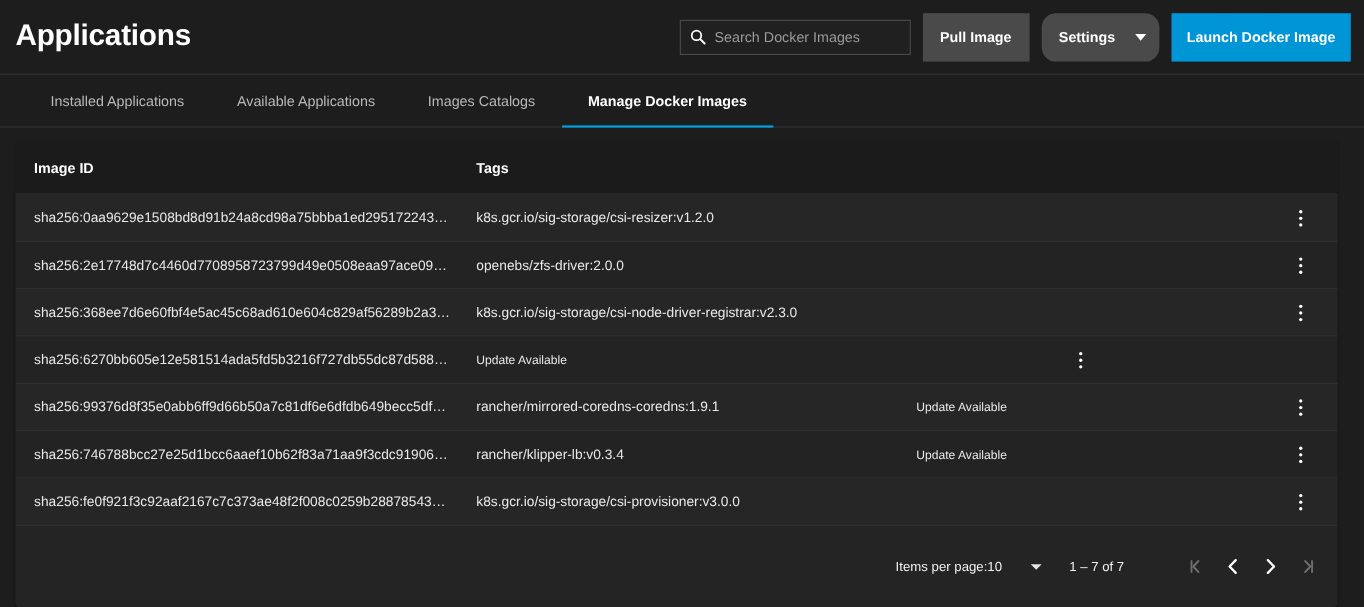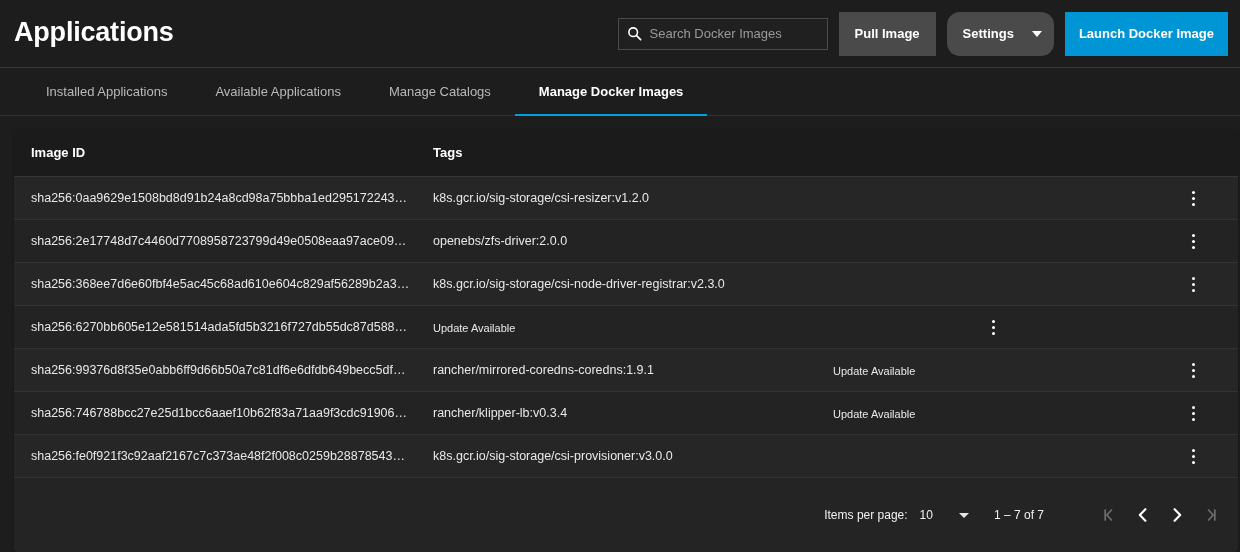--- a/index.html
+++ b/index.html
@@ -143,21 +143,21 @@
     content: "";
     position: absolute;
     left: 0; right: 0; bottom: -1px;
     height: 2px;
     background: #00a0dd;
   }
 
   
   .content {
     flex: 1 1 auto;
-    padding: 13px 2px 0 14px;
+    padding: 13px 24px 0 14px;
     box-sizing: border-box;
   }
   .card {
     background: #242424;
     border-radius: 4px;
     overflow: hidden;
     height: 100%;
     display: flex;
     flex-direction: column;
     box-shadow: 0 1px 2px rgba(0,0,0,0.4);
@@ -237,21 +237,21 @@
     align-items: center;
     justify-content: flex-end;
     padding-right: 10px;
     gap: 0;
     background: #242424;
     box-sizing: border-box;
   }
   .pg-label {
     font-size: 12px;
     color: #f0f0f0;
-    margin-right: 12px;
+    margin-right: 0;
   }
   .pg-select {
     display: inline-flex;
     align-items: center;
     gap: 26px;
     cursor: pointer;
     margin-right: 25px;
   }
   .pg-value { font-size: 12px; color: #f0f0f0; }
   .pg-caret {
@@ -308,21 +308,21 @@
         <span class="caret"></span>
       </button>
 
       <button class="btn btn-primary">Launch Docker Image</button>
     </div>
   </div>
 
   <div class="tabs">
     <button class="tab">Installed Applications</button>
     <button class="tab">Available Applications</button>
-    <button class="tab">Manage Catalogs</button>
+    <button class="tab">Images Catalogs</button>
     <button class="tab active">Manage Docker Images</button>
   </div>
 
   <div class="content">
     <div class="card">
 
       <div class="table">
 
         <div class="thead">
           <div class="th c-id">Image ID</div>

